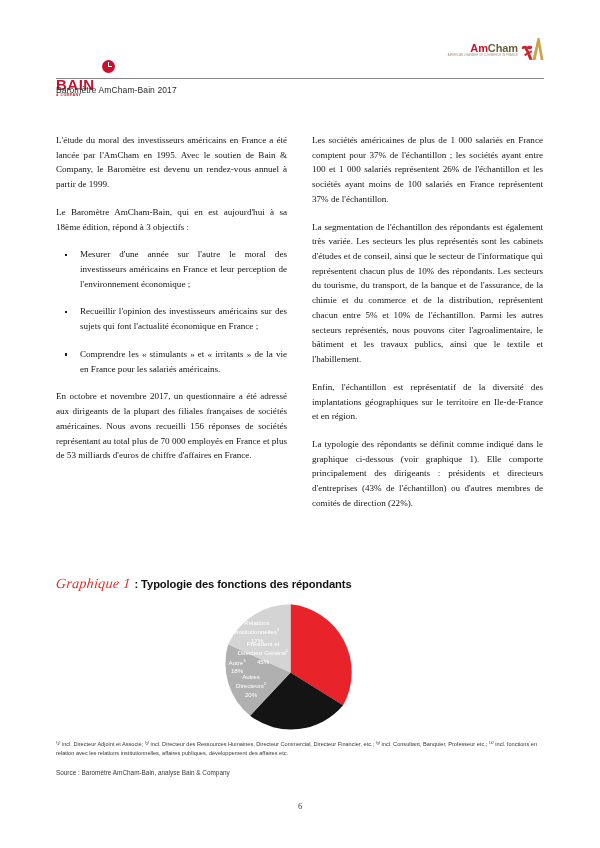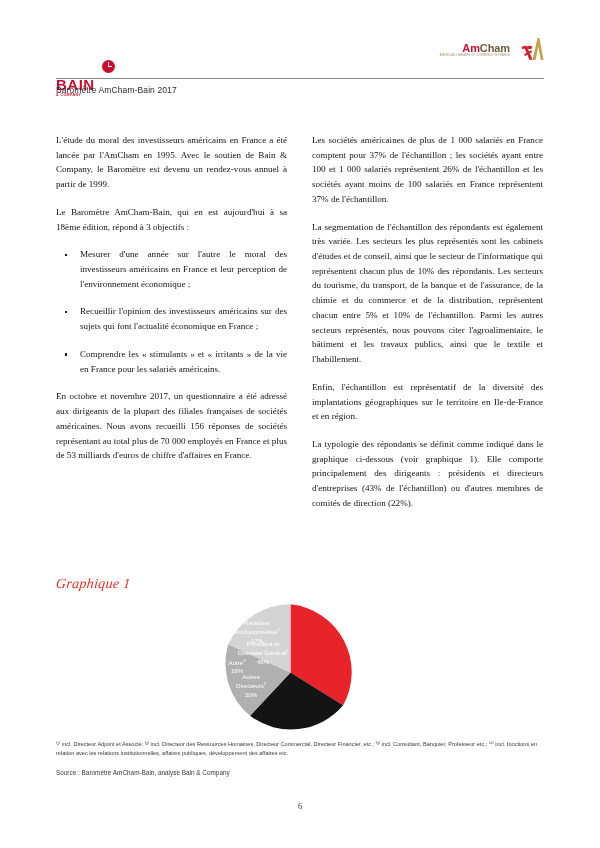--- a/index.html
+++ b/index.html
@@ -63,21 +63,21 @@
   .bain-mark::after {
     content: "";
     position: absolute;
     left: 6px; top: 6.3px;
     width: 4px; height: 1.2px;
     background: #ffffff;
   }
 
   .amcham-logo {
     position: absolute; right: 0; top: 3px;
-    display: flex; align-items: flex-end; gap: 8px;
+    display: flex; align-items: flex-end; gap: 0;
     height: 24px;
   }
   .amcham-text-wrap { text-align: right; padding-bottom: 3px; }
   .amcham-word {
     font-family: "Liberation Sans", sans-serif;
     font-weight: bold;
     font-size: 11px;
     line-height: 1;
     letter-spacing: -0.1px;
   }
@@ -288,20 +288,21 @@
   <div class="col col-right">
     <p class="para">Les sociétés américaines de plus de 1 000 salariés en France comptent pour 37% de l'échantillon ; les sociétés ayant entre 100 et 1 000 salariés représentent 26% de l'échantillon et les sociétés ayant moins de 100 salariés en France représentent 37% de l'échantillon.</p>
     <p class="para">La segmentation de l'échantillon des répondants est également très variée. Les secteurs les plus représentés sont les cabinets d'études et de conseil, ainsi que le secteur de l'informatique qui représentent chacun plus de 10% des répondants. Les secteurs du tourisme, du transport, de la banque et de l'assurance, de la chimie et du commerce et de la distribution, représentent chacun entre 5% et 10% de l'échantillon. Parmi les autres secteurs représentés, nous pouvons citer l'agroalimentaire, le bâtiment et les travaux publics, ainsi que le textile et l'habillement.</p>
     <p class="para">Enfin, l'échantillon est représentatif de la diversité des implantations géographiques sur le territoire en Ile-de-France et en région.</p>
     <p class="para">La typologie des répondants se définit comme indiqué dans le graphique ci-dessous (voir graphique 1). Elle comporte principalement des dirigeants : présidents et directeurs d'entreprises (43% de l'échantillon) ou d'autres membres de comités de direction (22%).</p>
   </div>
 
   <div class="chart-block">
     <div class="chart-caption">
       <span class="caption-script">Graphique 1</span>
+      <span class="caption-main">: Typologie des fonctions des répondants</span>
     </div>
 
     <div class="pie-wrap">
       <svg class="pie" viewBox="0 0 100 100">
 
         <path d="M50 50 L50 3 A47 47 0 0 1 86.3 72.6 Z" fill="#e8232a"></path>
 
         <path d="M50 50 L86.3 72.6 A47 47 0 0 1 22.1 79.9 Z" fill="#141414"></path>
 
         <path d="M50 50 L22.1 79.9 A47 47 0 0 1 7.0 30.6 Z" fill="#b0b0b0"></path>

